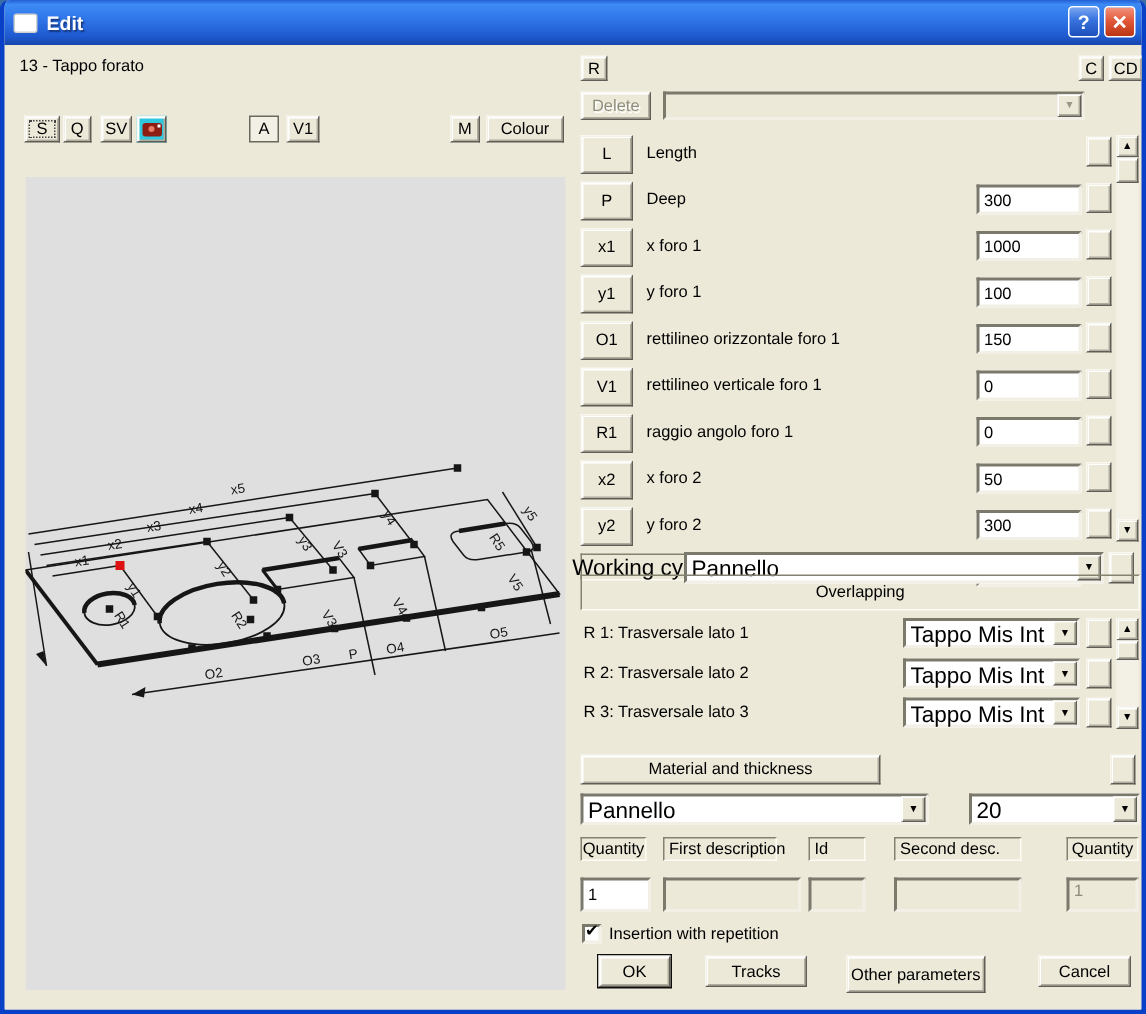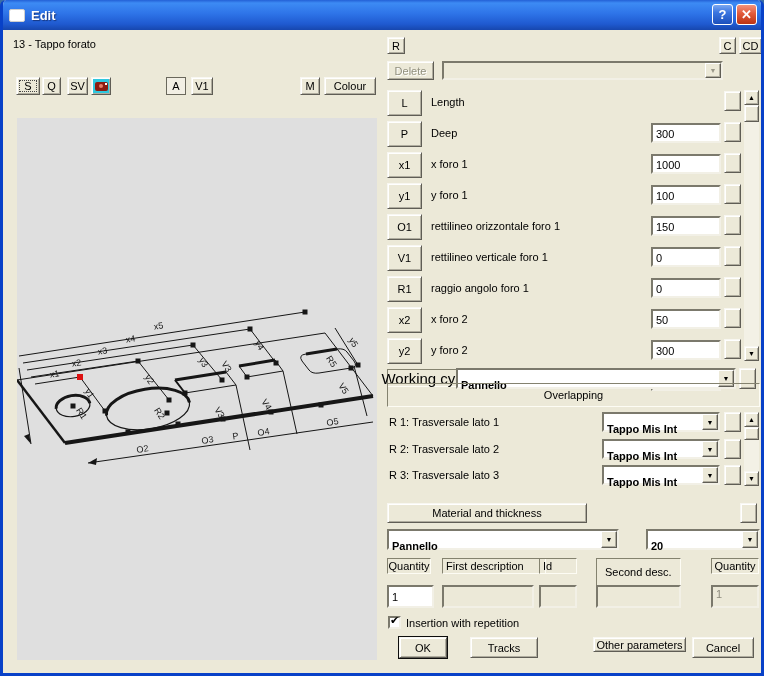--- a/index.html
+++ b/index.html
@@ -36,21 +36,21 @@
   .flatbox {
     position:absolute; font-size:11px; border:1px solid; border-color:#84826f #fdfcf4 #fdfcf4 #84826f;
     display:flex; align-items:center; justify-content:center; white-space:nowrap;
   }
   .field {
     position:absolute; font-size:11px; background:#fff; padding:1px 0 0 3px;
     border:2px solid; border-color:#7b796c #f2f0e6 #f2f0e6 #7b796c; outline:none;
   }
   .field.gray { background:#ECE9D8; color:#8d8b7d; }
   .combo { position:absolute; background:#fff; border:2px solid; border-color:#7b796c #f2f0e6 #f2f0e6 #7b796c; }
-  .combo .cval { position:absolute; left:3px; top:9px; font-size:11px; white-space:nowrap;font-weight:bold; }
+  .combo .cval { position:absolute; left:3px; top:1px; font-size:15px; white-space:nowrap; }
   .combo .carrow {
     position:absolute; right:0; top:0; bottom:0; width:16px; background:#ECE9D8;
     border:1px solid; border-color:#fff #5f5d55 #5f5d55 #fff; box-shadow:inset -1px -1px 0 #b0ad9f;
     display:flex; align-items:center; justify-content:center; font-size:7px; color:#000;
   }
   .combo.disabled { background:#ECE9D8; }
   .combo.disabled .carrow { color:#9a988a; }
 
   .sb { position:absolute; width:15px; background:#f3f1e6; }
   .sb .sbtn { position:absolute; left:0; width:15px; height:15px; font-size:7px; }
@@ -315,34 +315,34 @@
     <div class="combo" style="left:384px;top:499px;width:232px;height:21px">
       <span class="cval">Pannello</span>
       <span class="carrow">▼</span>
     </div>
     <div class="combo" style="left:643px;top:499px;width:114px;height:21px">
       <span class="cval">20</span>
       <span class="carrow">▼</span>
     </div>
 
     <div class="flatbox" style="left:384px;top:528px;width:44px;height:16px">Quantity</div>
-    <div class="flatbox" style="left:439px;top:528px;width:104px;height:16px;justify-content:flex-start;padding-left:3px">First description</div>
+    <div class="flatbox" style="left:439px;top:528px;width:76px;height:16px;justify-content:flex-start;padding-left:3px">First description</div>
     <div class="flatbox" style="left:536px;top:528px;width:38px;height:16px;justify-content:flex-start;padding-left:3px">Id</div>
-    <div class="flatbox" style="left:593px;top:528px;width:85px;height:28px;justify-content:flex-start;padding-left:8px">Second desc.</div>
+    <div class="flatbox" style="left:593px;top:528px;width:85px;height:16px;justify-content:flex-start;padding-left:3px">Second desc.</div>
     <div class="flatbox" style="left:708px;top:528px;width:48px;height:16px">Quantity</div>
 
     <input class="field" style="left: 384px; top: 555px; width: 47px; height: 23px;" value="1">
     <div class="field gray" style="left:439px;top:555px;width:92px;height:23px"></div>
     <div class="field gray" style="left:536px;top:555px;width:38px;height:23px"></div>
     <div class="field gray" style="left:593px;top:555px;width:85px;height:23px"></div>
     <div class="field gray" style="left:708px;top:555px;width:48px;height:23px">1</div>
 
     <div class="checkbox" style="left:385px;top:586px">
       <span>✔</span>
     </div>
     <span class="label" style="left:403px;top:587px">Insertion with repetition</span>
 
     <div class="btn default" style="left:396px;top:607px;width:48px;height:21px">OK</div>
     <div class="btn" style="left:467px;top:607px;width:68px;height:21px">Tracks</div>
-    <div class="btn" style="left:590px;top:607px;width:93px;height:15px">Other parameters</div>
+    <div class="btn" style="left:561px;top:607px;width:93px;height:25px">Other parameters</div>
     <div class="btn" style="left:689px;top:607px;width:62px;height:21px">Cancel</div>
   </div>
 </div>
 
 </body></html>

